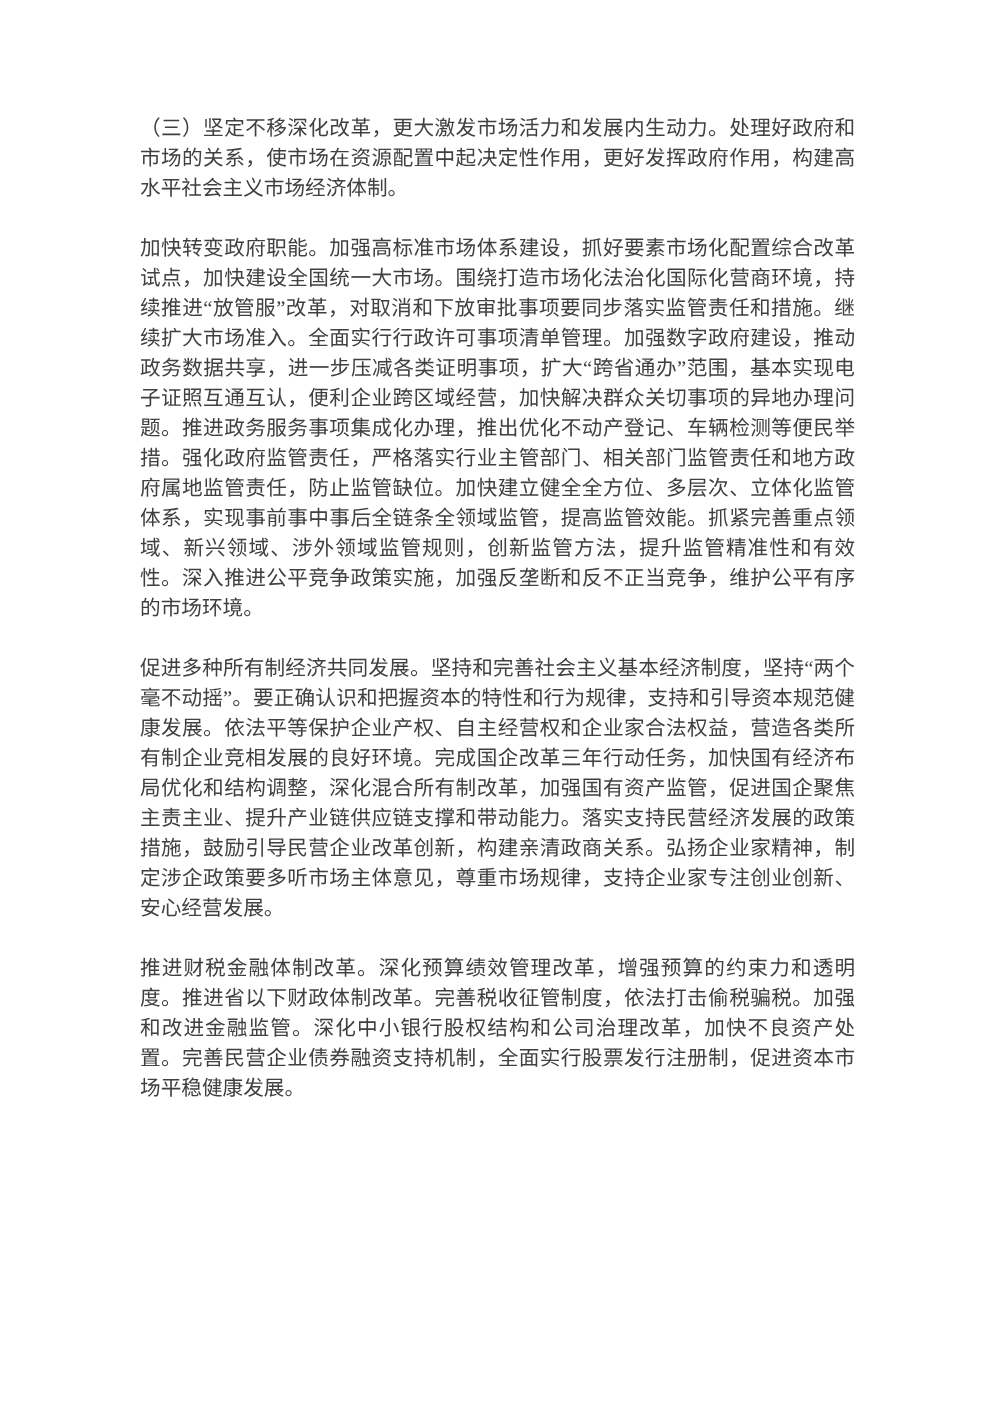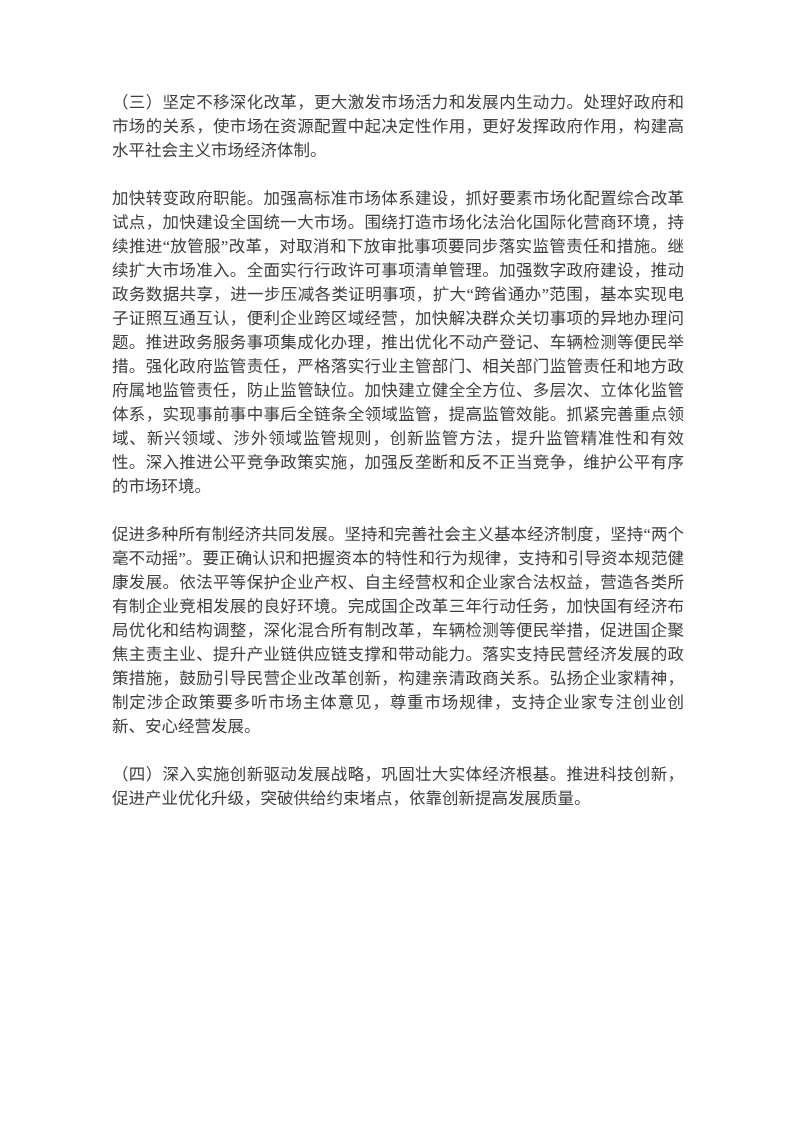--- a/index.html
+++ b/index.html
@@ -34,16 +34,16 @@
     margin-bottom: 0;
   }
 </style>
 </head>
 <body>
 
 <div class="page">
   <div class="text-block">
     <p class="para">（三）坚定不移深化改革，更大激发市场活力和发展内生动力。处理好政府和市场的关系，使市场在资源配置中起决定性作用，更好发挥政府作用，构建高水平社会主义市场经济体制。</p>
     <p class="para">加快转变政府职能。加强高标准市场体系建设，抓好要素市场化配置综合改革试点，加快建设全国统一大市场。围绕打造市场化法治化国际化营商环境，持续推进“放管服”改革，对取消和下放审批事项要同步落实监管责任和措施。继续扩大市场准入。全面实行行政许可事项清单管理。加强数字政府建设，推动政务数据共享，进一步压减各类证明事项，扩大“跨省通办”范围，基本实现电子证照互通互认，便利企业跨区域经营，加快解决群众关切事项的异地办理问题。推进政务服务事项集成化办理，推出优化不动产登记、车辆检测等便民举措。强化政府监管责任，严格落实行业主管部门、相关部门监管责任和地方政府属地监管责任，防止监管缺位。加快建立健全全方位、多层次、立体化监管体系，实现事前事中事后全链条全领域监管，提高监管效能。抓紧完善重点领域、新兴领域、涉外领域监管规则，创新监管方法，提升监管精准性和有效性。深入推进公平竞争政策实施，加强反垄断和反不正当竞争，维护公平有序的市场环境。</p>
-    <p class="para">促进多种所有制经济共同发展。坚持和完善社会主义基本经济制度，坚持“两个毫不动摇”。要正确认识和把握资本的特性和行为规律，支持和引导资本规范健康发展。依法平等保护企业产权、自主经营权和企业家合法权益，营造各类所有制企业竞相发展的良好环境。完成国企改革三年行动任务，加快国有经济布局优化和结构调整，深化混合所有制改革，车辆检测等便民举措，促进国企聚焦主责主业、提升产业链供应链支撑和带动能力。落实支持民营经济发展的政策措施，鼓励引导民营企业改革创新，构建亲清政商关系。弘扬企业家精神，制定涉企政策要多听市场主体意见，尊重市场规律，支持企业家专注创业创新、安心经营发展。</p>
-    <p class="para">（四）深入实施创新驱动发展战略，巩固壮大实体经济根基。推进科技创新，促进产业优化升级，突破供给约束堵点，依靠创新提高发展质量。</p>
+    <p class="para">促进多种所有制经济共同发展。坚持和完善社会主义基本经济制度，坚持“两个毫不动摇”。要正确认识和把握资本的特性和行为规律，支持和引导资本规范健康发展。依法平等保护企业产权、自主经营权和企业家合法权益，营造各类所有制企业竞相发展的良好环境。完成国企改革三年行动任务，加快国有经济布局优化和结构调整，深化混合所有制改革，加强国有资产监管，促进国企聚焦主责主业、提升产业链供应链支撑和带动能力。落实支持民营经济发展的政策措施，鼓励引导民营企业改革创新，构建亲清政商关系。弘扬企业家精神，制定涉企政策要多听市场主体意见，尊重市场规律，支持企业家专注创业创新、安心经营发展。</p>
+    <p class="para">推进财税金融体制改革。深化预算绩效管理改革，增强预算的约束力和透明度。推进省以下财政体制改革。完善税收征管制度，依法打击偷税骗税。加强和改进金融监管。深化中小银行股权结构和公司治理改革，加快不良资产处置。完善民营企业债券融资支持机制，全面实行股票发行注册制，促进资本市场平稳健康发展。</p>
   </div>
 </div>
 
 </body></html>

